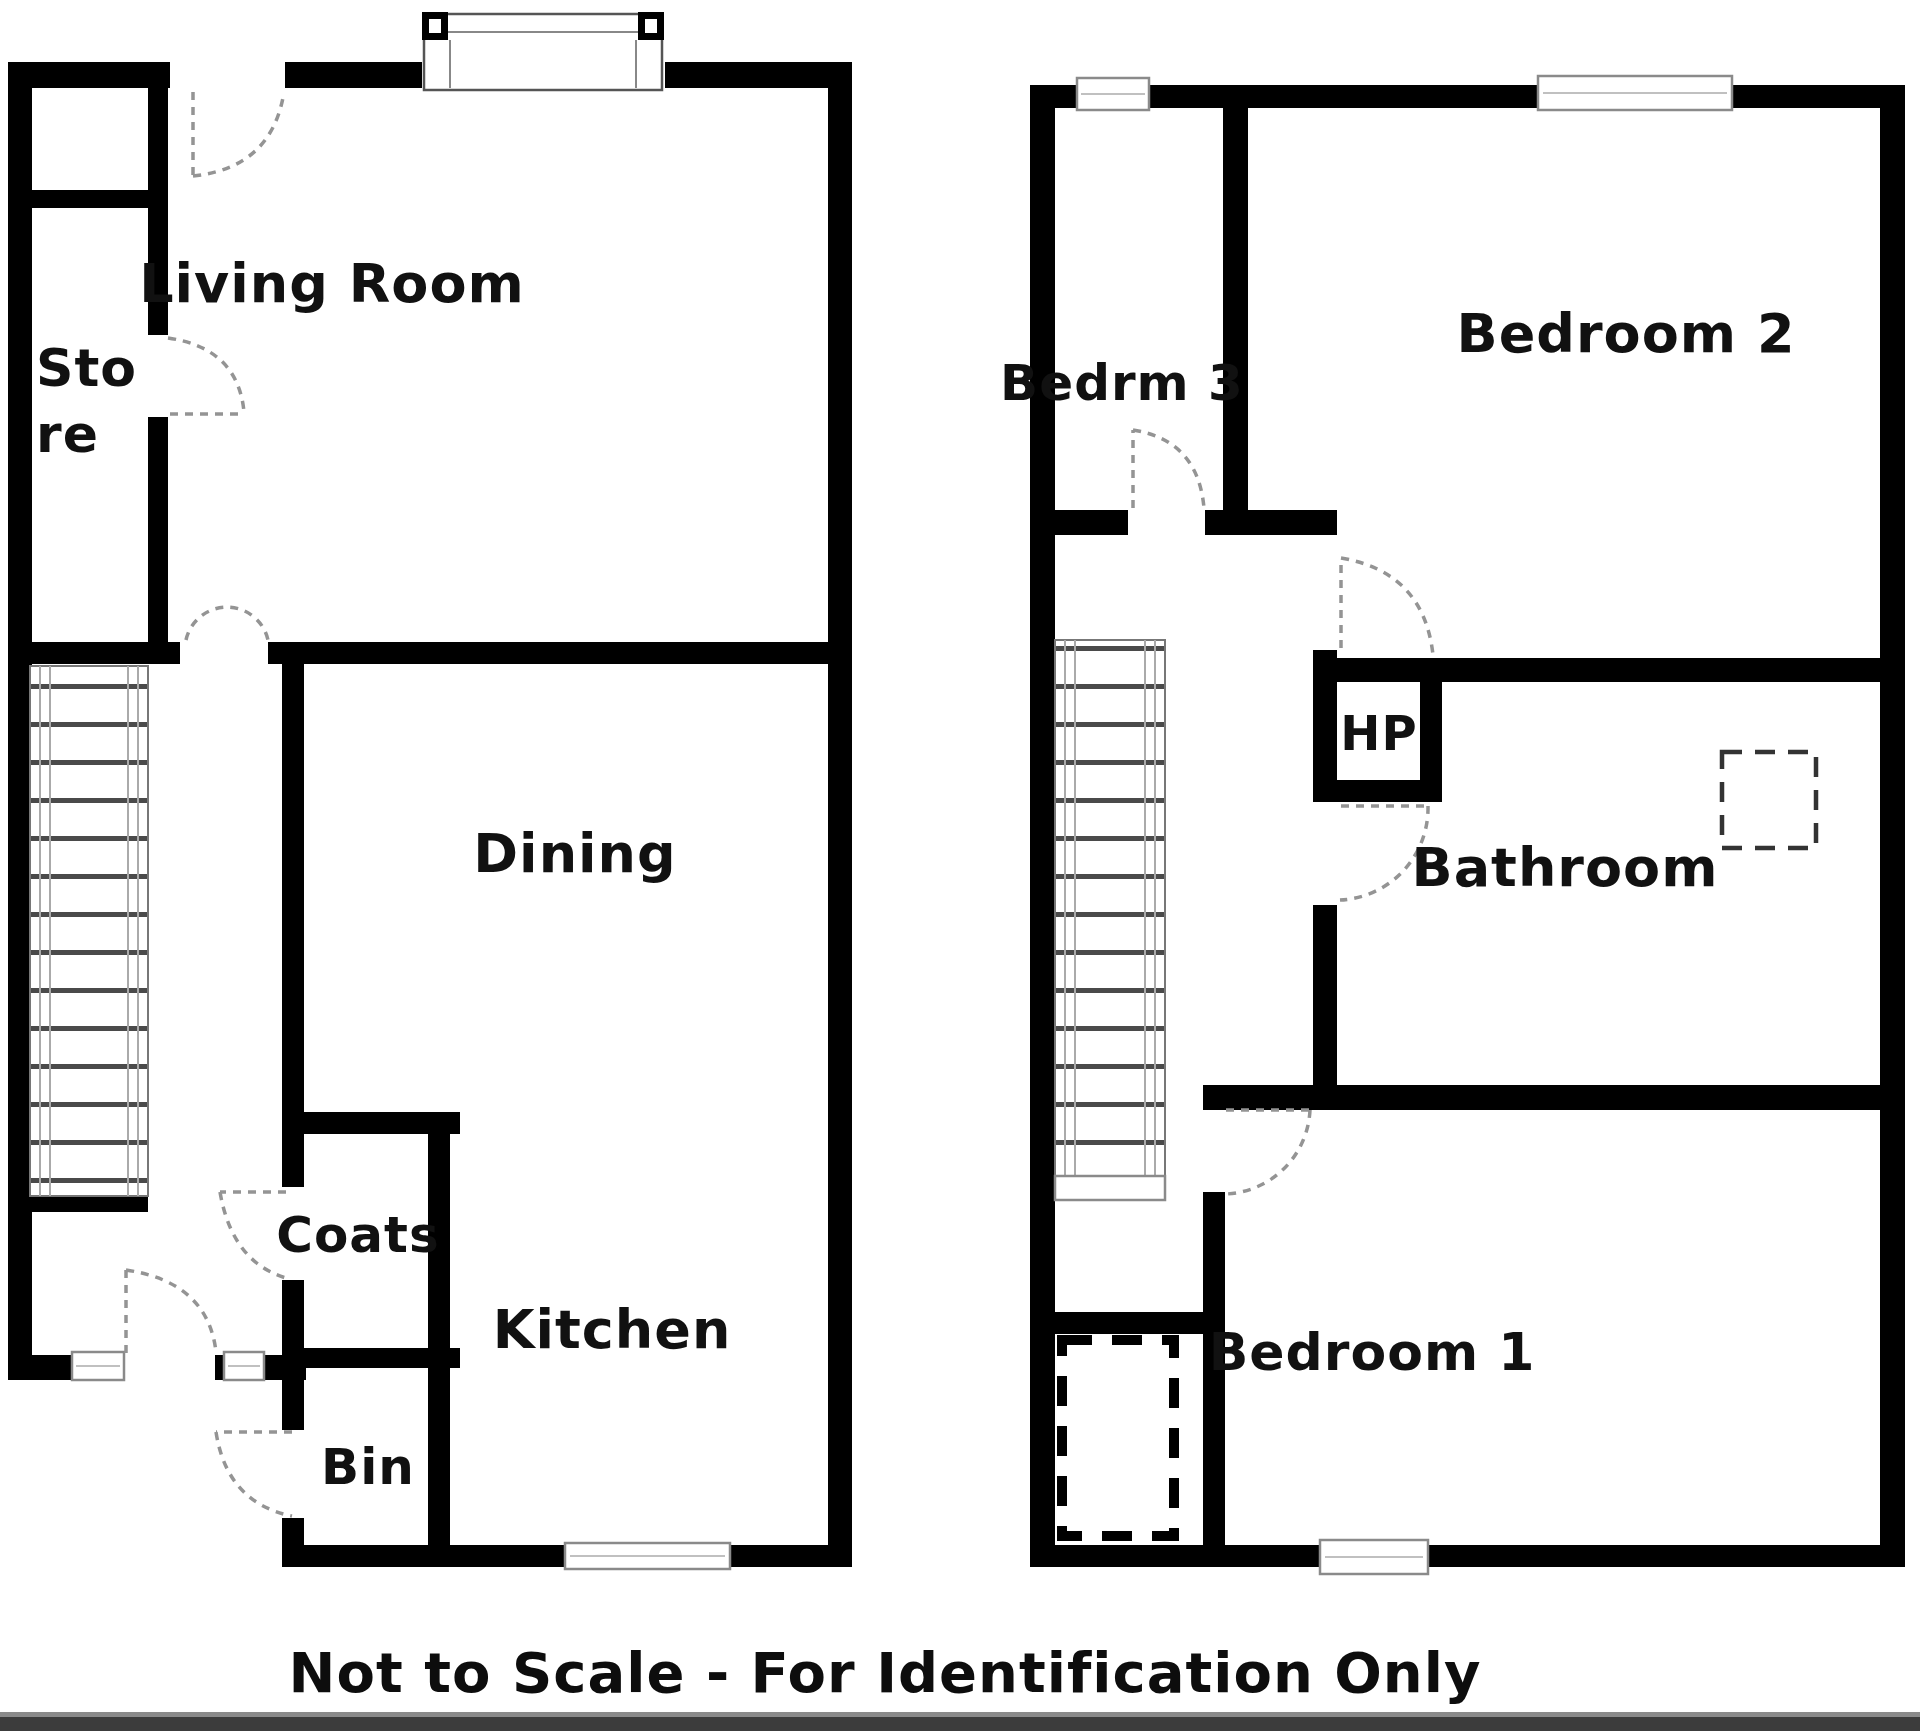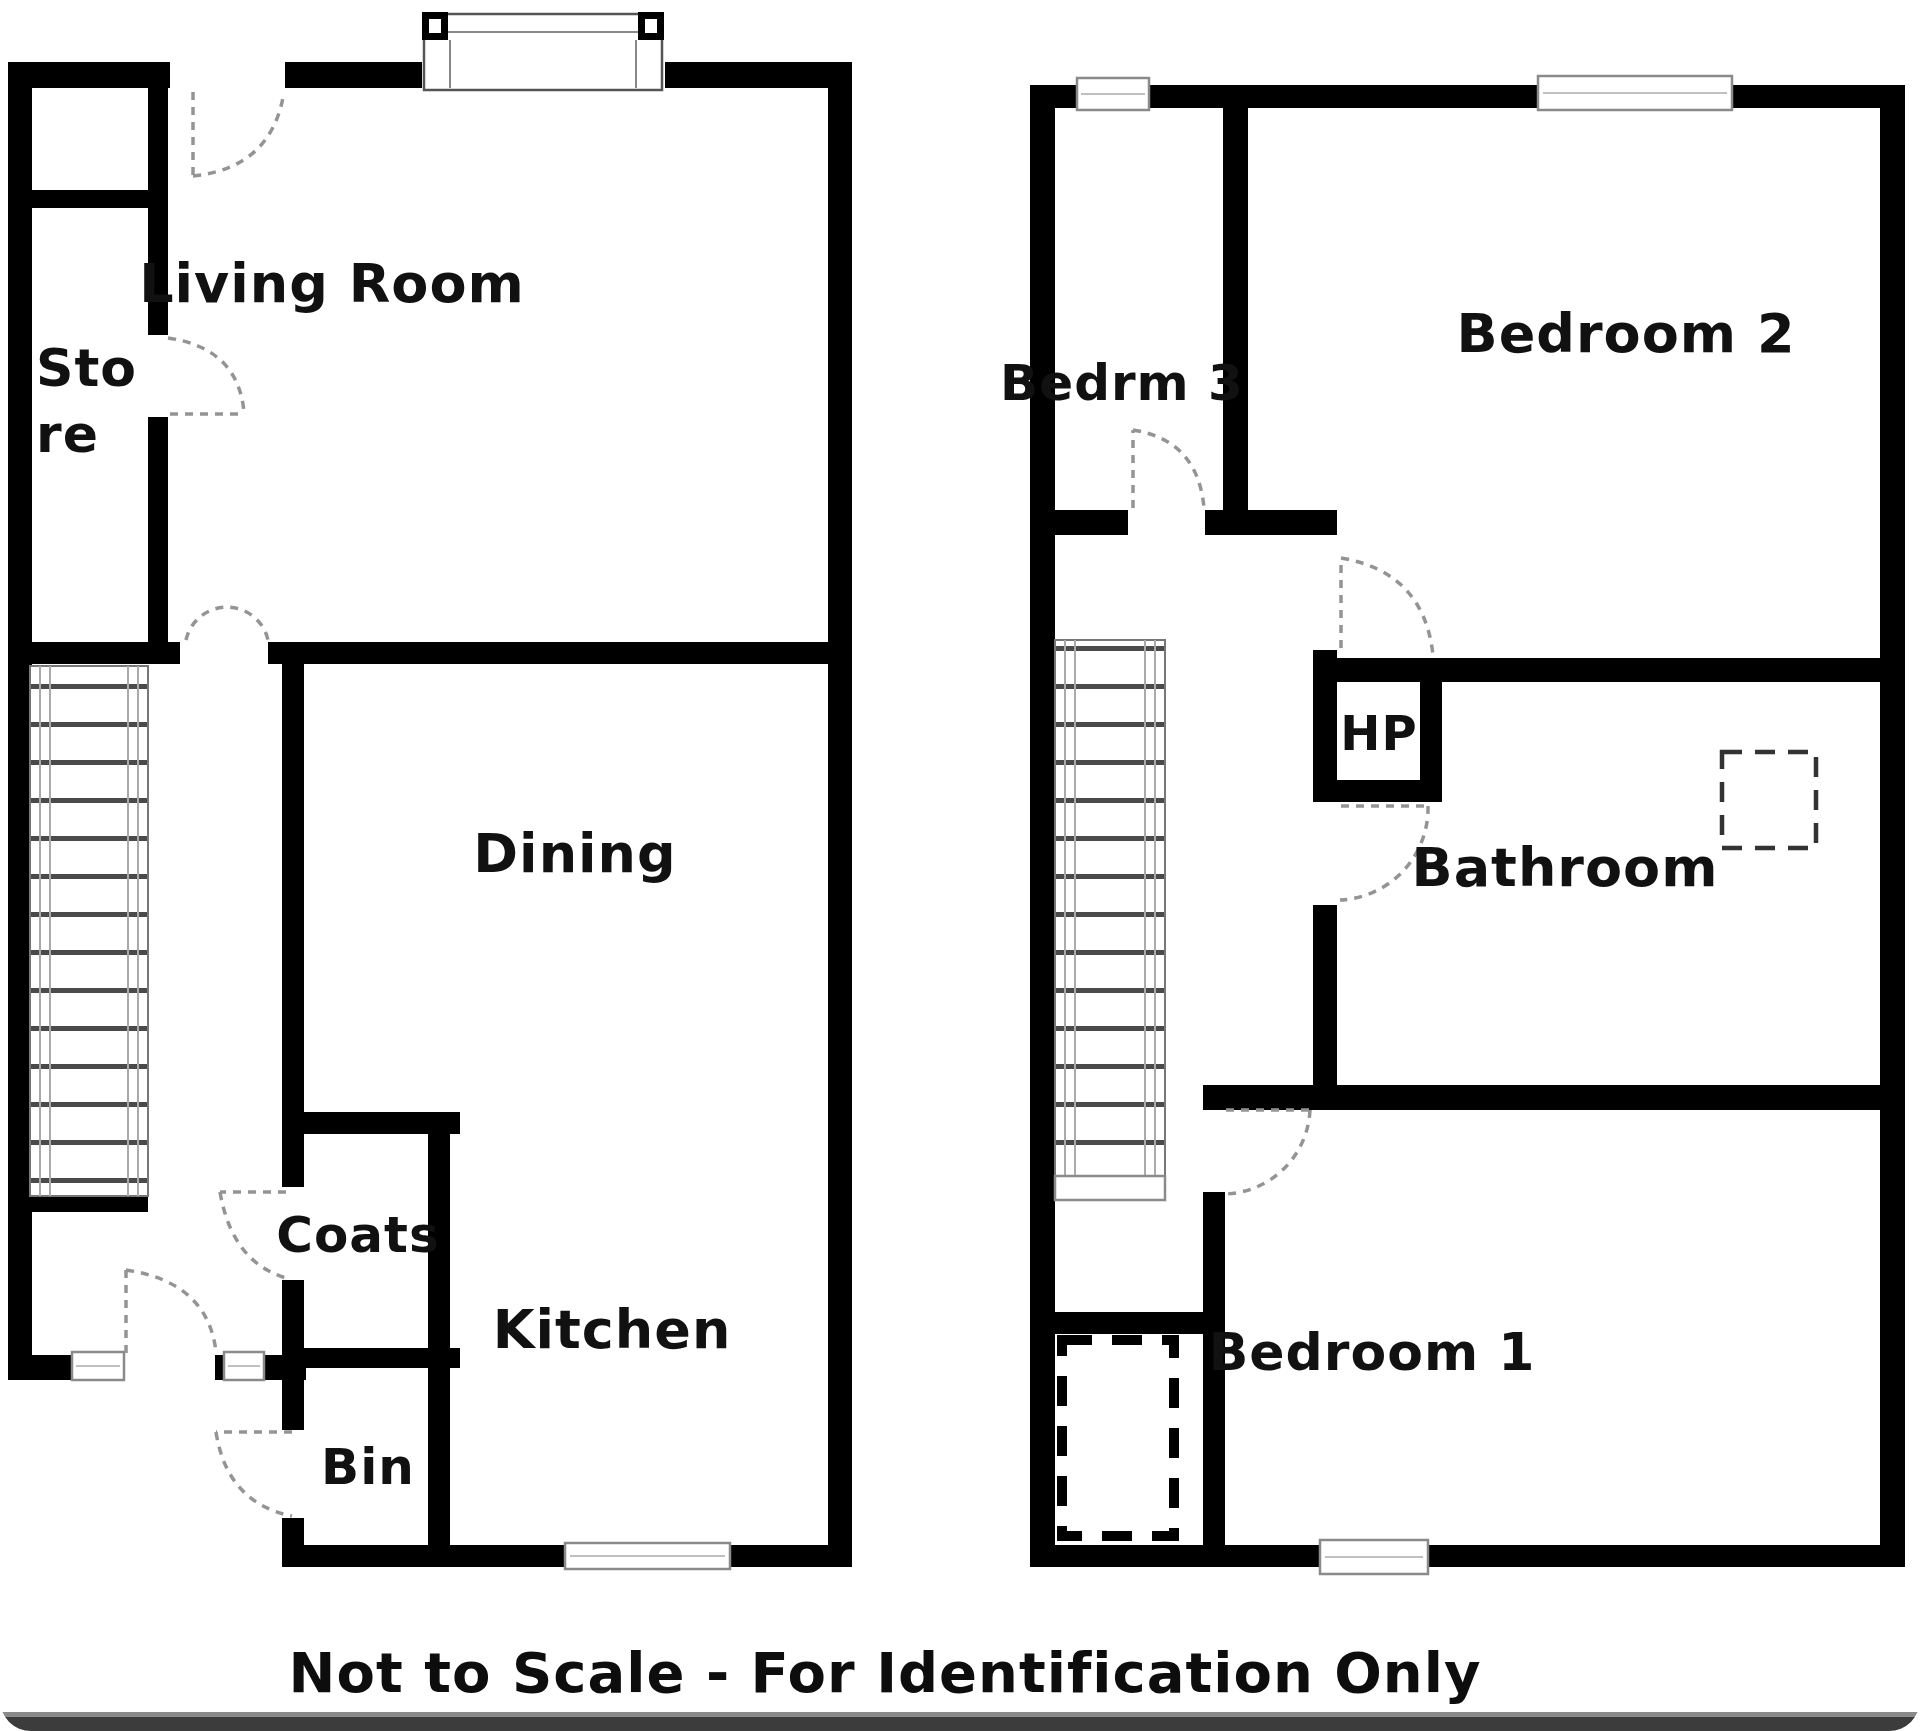--- a/index.html
+++ b/index.html
@@ -1,17 +1,17 @@
 <!DOCTYPE html>
 <html><head>
 <meta charset="utf-8">
 <style>
   html,body{margin:0;padding:0;background:#ffffff;}
   .page{position:relative;width:1920px;height:1731px;background:#fff;overflow:hidden;
-        font-family:"DejaVu Sans","Liberation Sans",sans-serif;border-radius:31px;}
+        font-family:"DejaVu Sans","Liberation Sans",sans-serif;}
   svg{display:block}
   .room-label{font-family:"DejaVu Sans","Liberation Sans",sans-serif;font-weight:bold;fill:#111;letter-spacing:1px;}
   .footer-label{font-family:"DejaVu Sans","Liberation Sans",sans-serif;font-weight:bold;fill:#0d0d0d;letter-spacing:1px;}
 </style>
 </head>
 <body>
 
 <div class="page">
 <svg width="1920" height="1731" viewBox="0 0 1920 1731" xmlns="http://www.w3.org/2000/svg">
 

